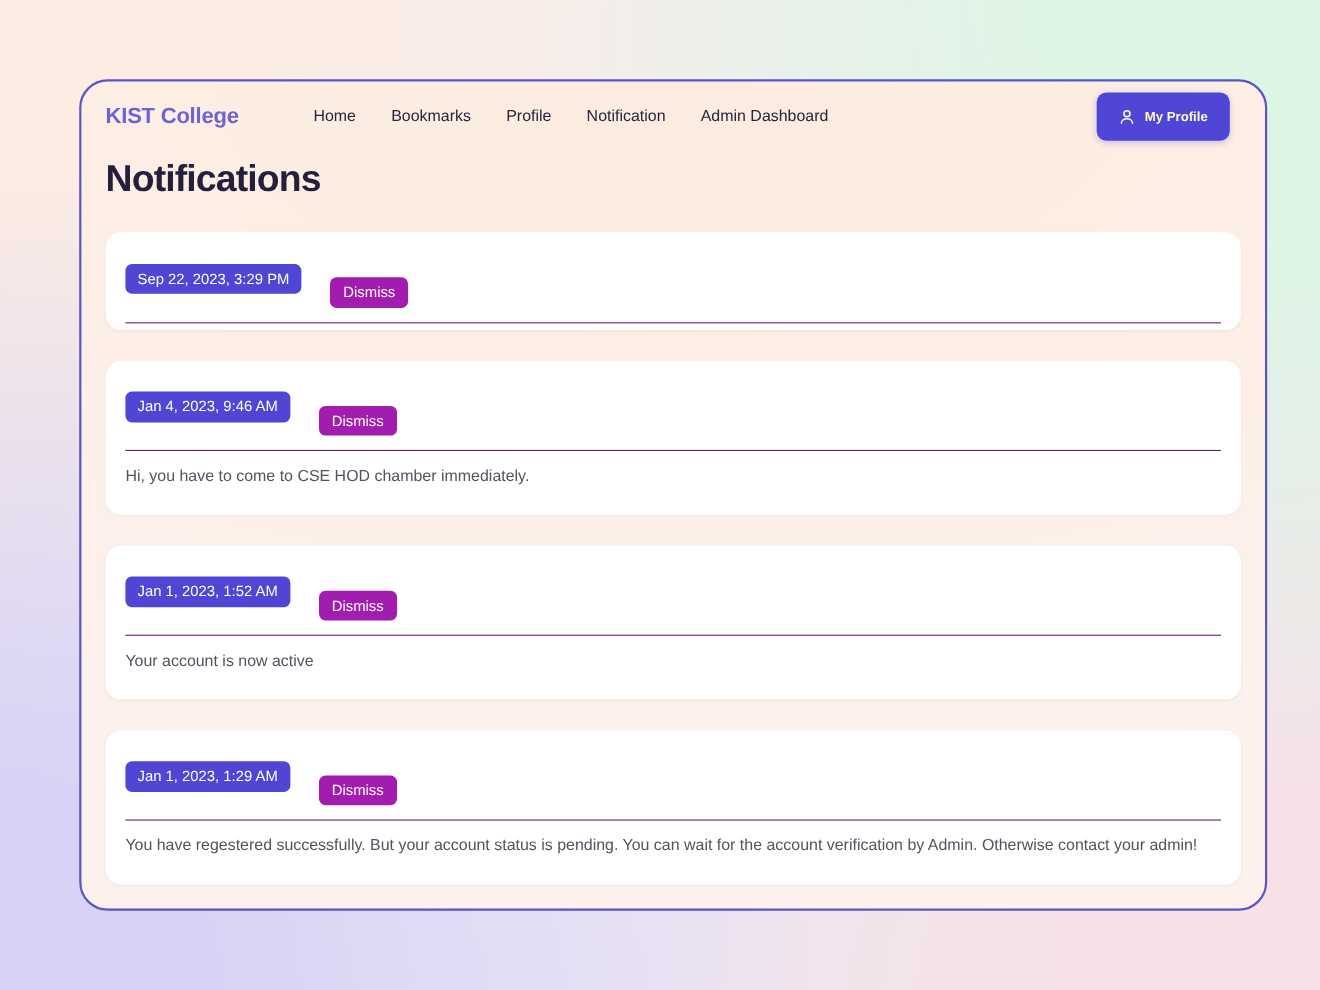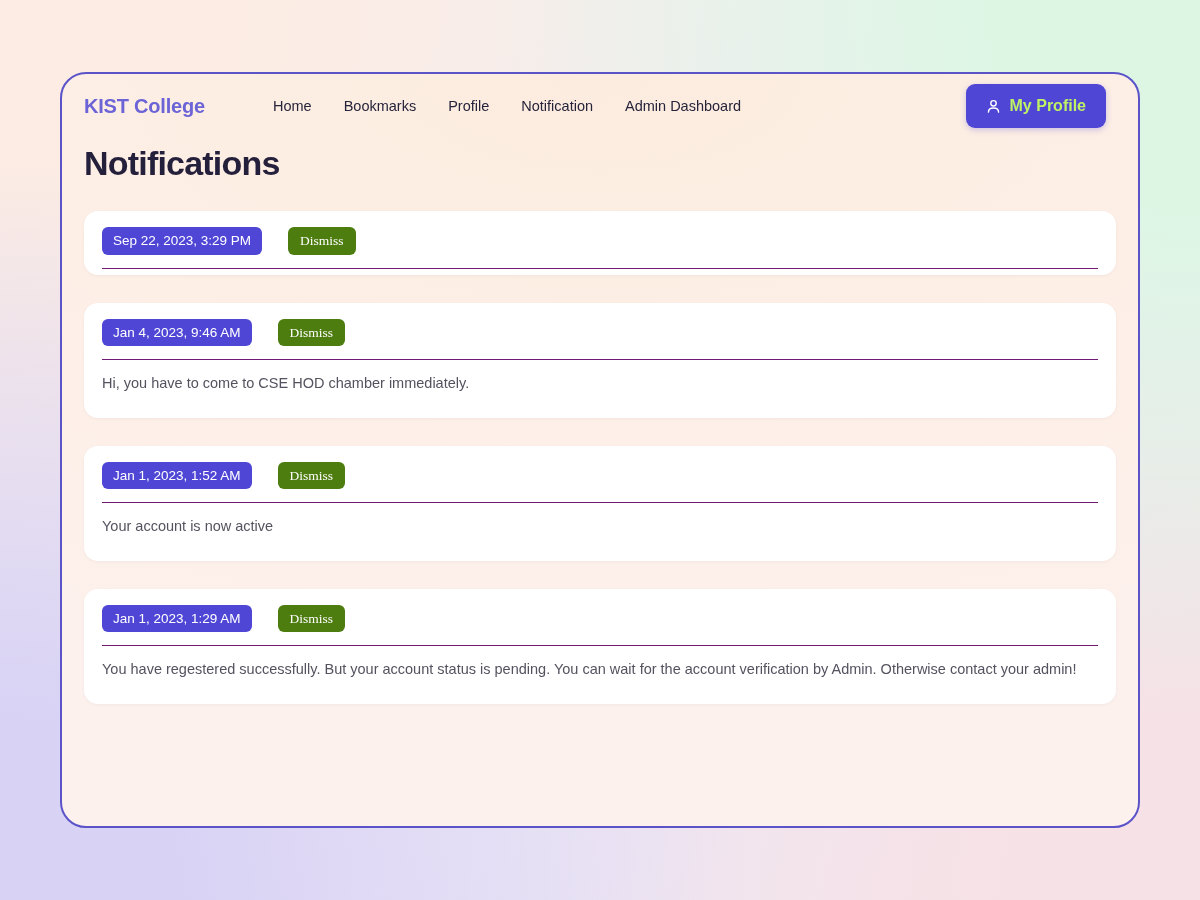--- a/index.html
+++ b/index.html
@@ -25,21 +25,21 @@
       radial-gradient(circle at 100% 0%,   #ddf6e4 0%,   #ddf6e4 14%, rgba(221,246,228,0) 48%),
       radial-gradient(circle at 0% 100%,   #d8d2f5 0%,   #d8d2f5 12%, rgba(216,210,245,0) 50%),
       radial-gradient(circle at 100% 100%, #f6e1e6 0%,   #f6e1e6 12%, rgba(246,225,230,0) 48%),
       radial-gradient(circle at 0% 0%,     #fcece3 0%,   #fcece3 14%, rgba(252,236,227,0) 50%),
       linear-gradient(135deg, #f8eee9 0%, #f2ecf4 45%, #ece8f6 70%, #f3e6ea 100%);
   }
 
   
   .app-panel {
     position: absolute;
-    left: 60px;
+    left: 72px;
     top: 72px;
     width: 1080px;
     height: 756px;
     border: 2px solid #5b54c9;
     border-radius: 26px;
     background:
       radial-gradient(ellipse 130% 90% at 50% 0%, #fcecdf 0%, #fdefe6 45%, #fdf1ee 100%);
     overflow: hidden;
   }
 
@@ -74,27 +74,27 @@
     white-space: nowrap;
     cursor: pointer;
   }
 
   .profile-btn {
     margin-left: auto;
     display: flex;
     align-items: center;
     gap: 9px;
     background: #4f46d6;
-    color: #bef264;
+    color: #fef9c3;
     border: none;
     border-radius: 9px;
     height: 44px;
     padding: 0 20px;
     font-family: "Liberation Sans", sans-serif;
-    font-size: 16px;
+    font-size: 12px;
     font-weight: bold;
     cursor: pointer;
     box-shadow: 0 2px 6px rgba(79,70,214,0.28);
     white-space: nowrap;
   }
 
   .profile-btn svg { display: block; }
 
   
   .page-title {
@@ -133,30 +133,31 @@
     background: #4f46d6;
     color: #ffffff;
     font-size: 13.5px;
     border-radius: 6px;
     padding: 7px 11px;
     white-space: nowrap;
     line-height: 1;
   }
 
   .dismiss-btn {
-    background: #4d7c0f;
+    background: #a21caf;
     color: #ffffff;
     border: none;
     border-radius: 6px;
-    font-family: Liberation Serif, serif;
+    font-family: Liberation Sans, sans-serif;
     font-size: 13.5px;
     padding: 7px 12px;
     line-height: 1;
     cursor: pointer;
     white-space: nowrap;
+    margin-top: 25px;
   }
 
   .notif-message {
     font-size: 14.5px;
     color: #55525f;
     padding: 14px 0 18px 0;
     line-height: 1.35;
   }
 </style>
 </head>

